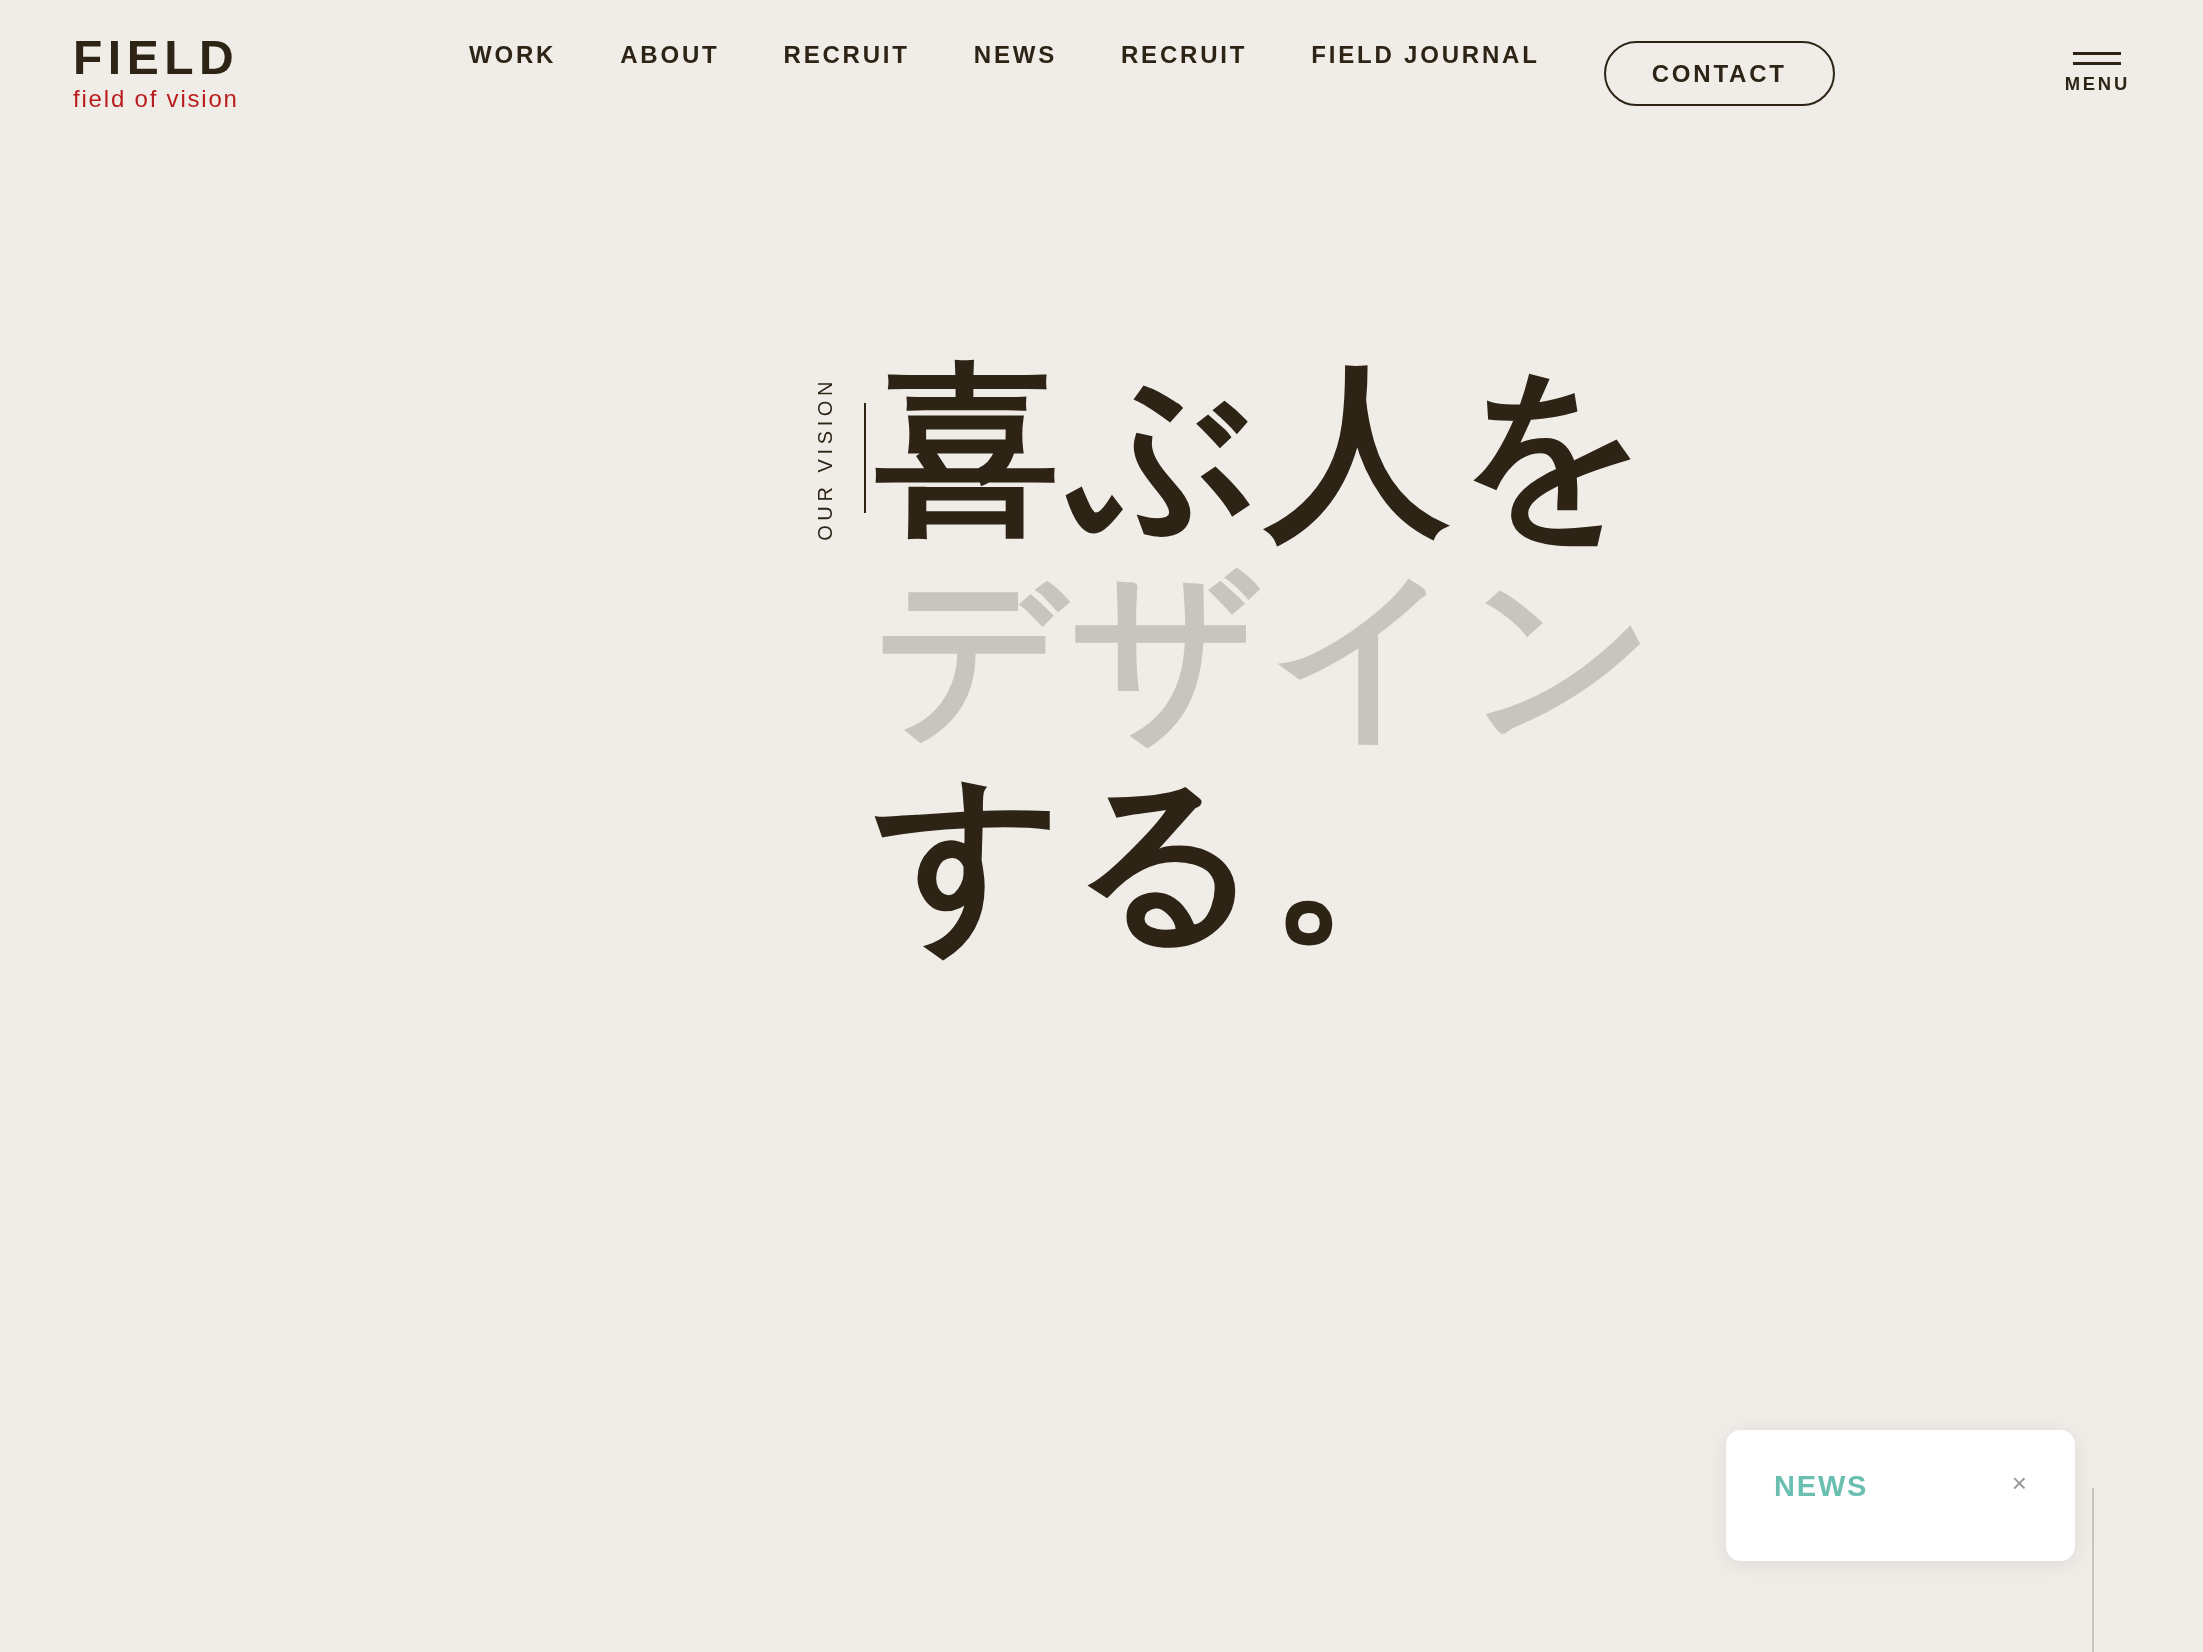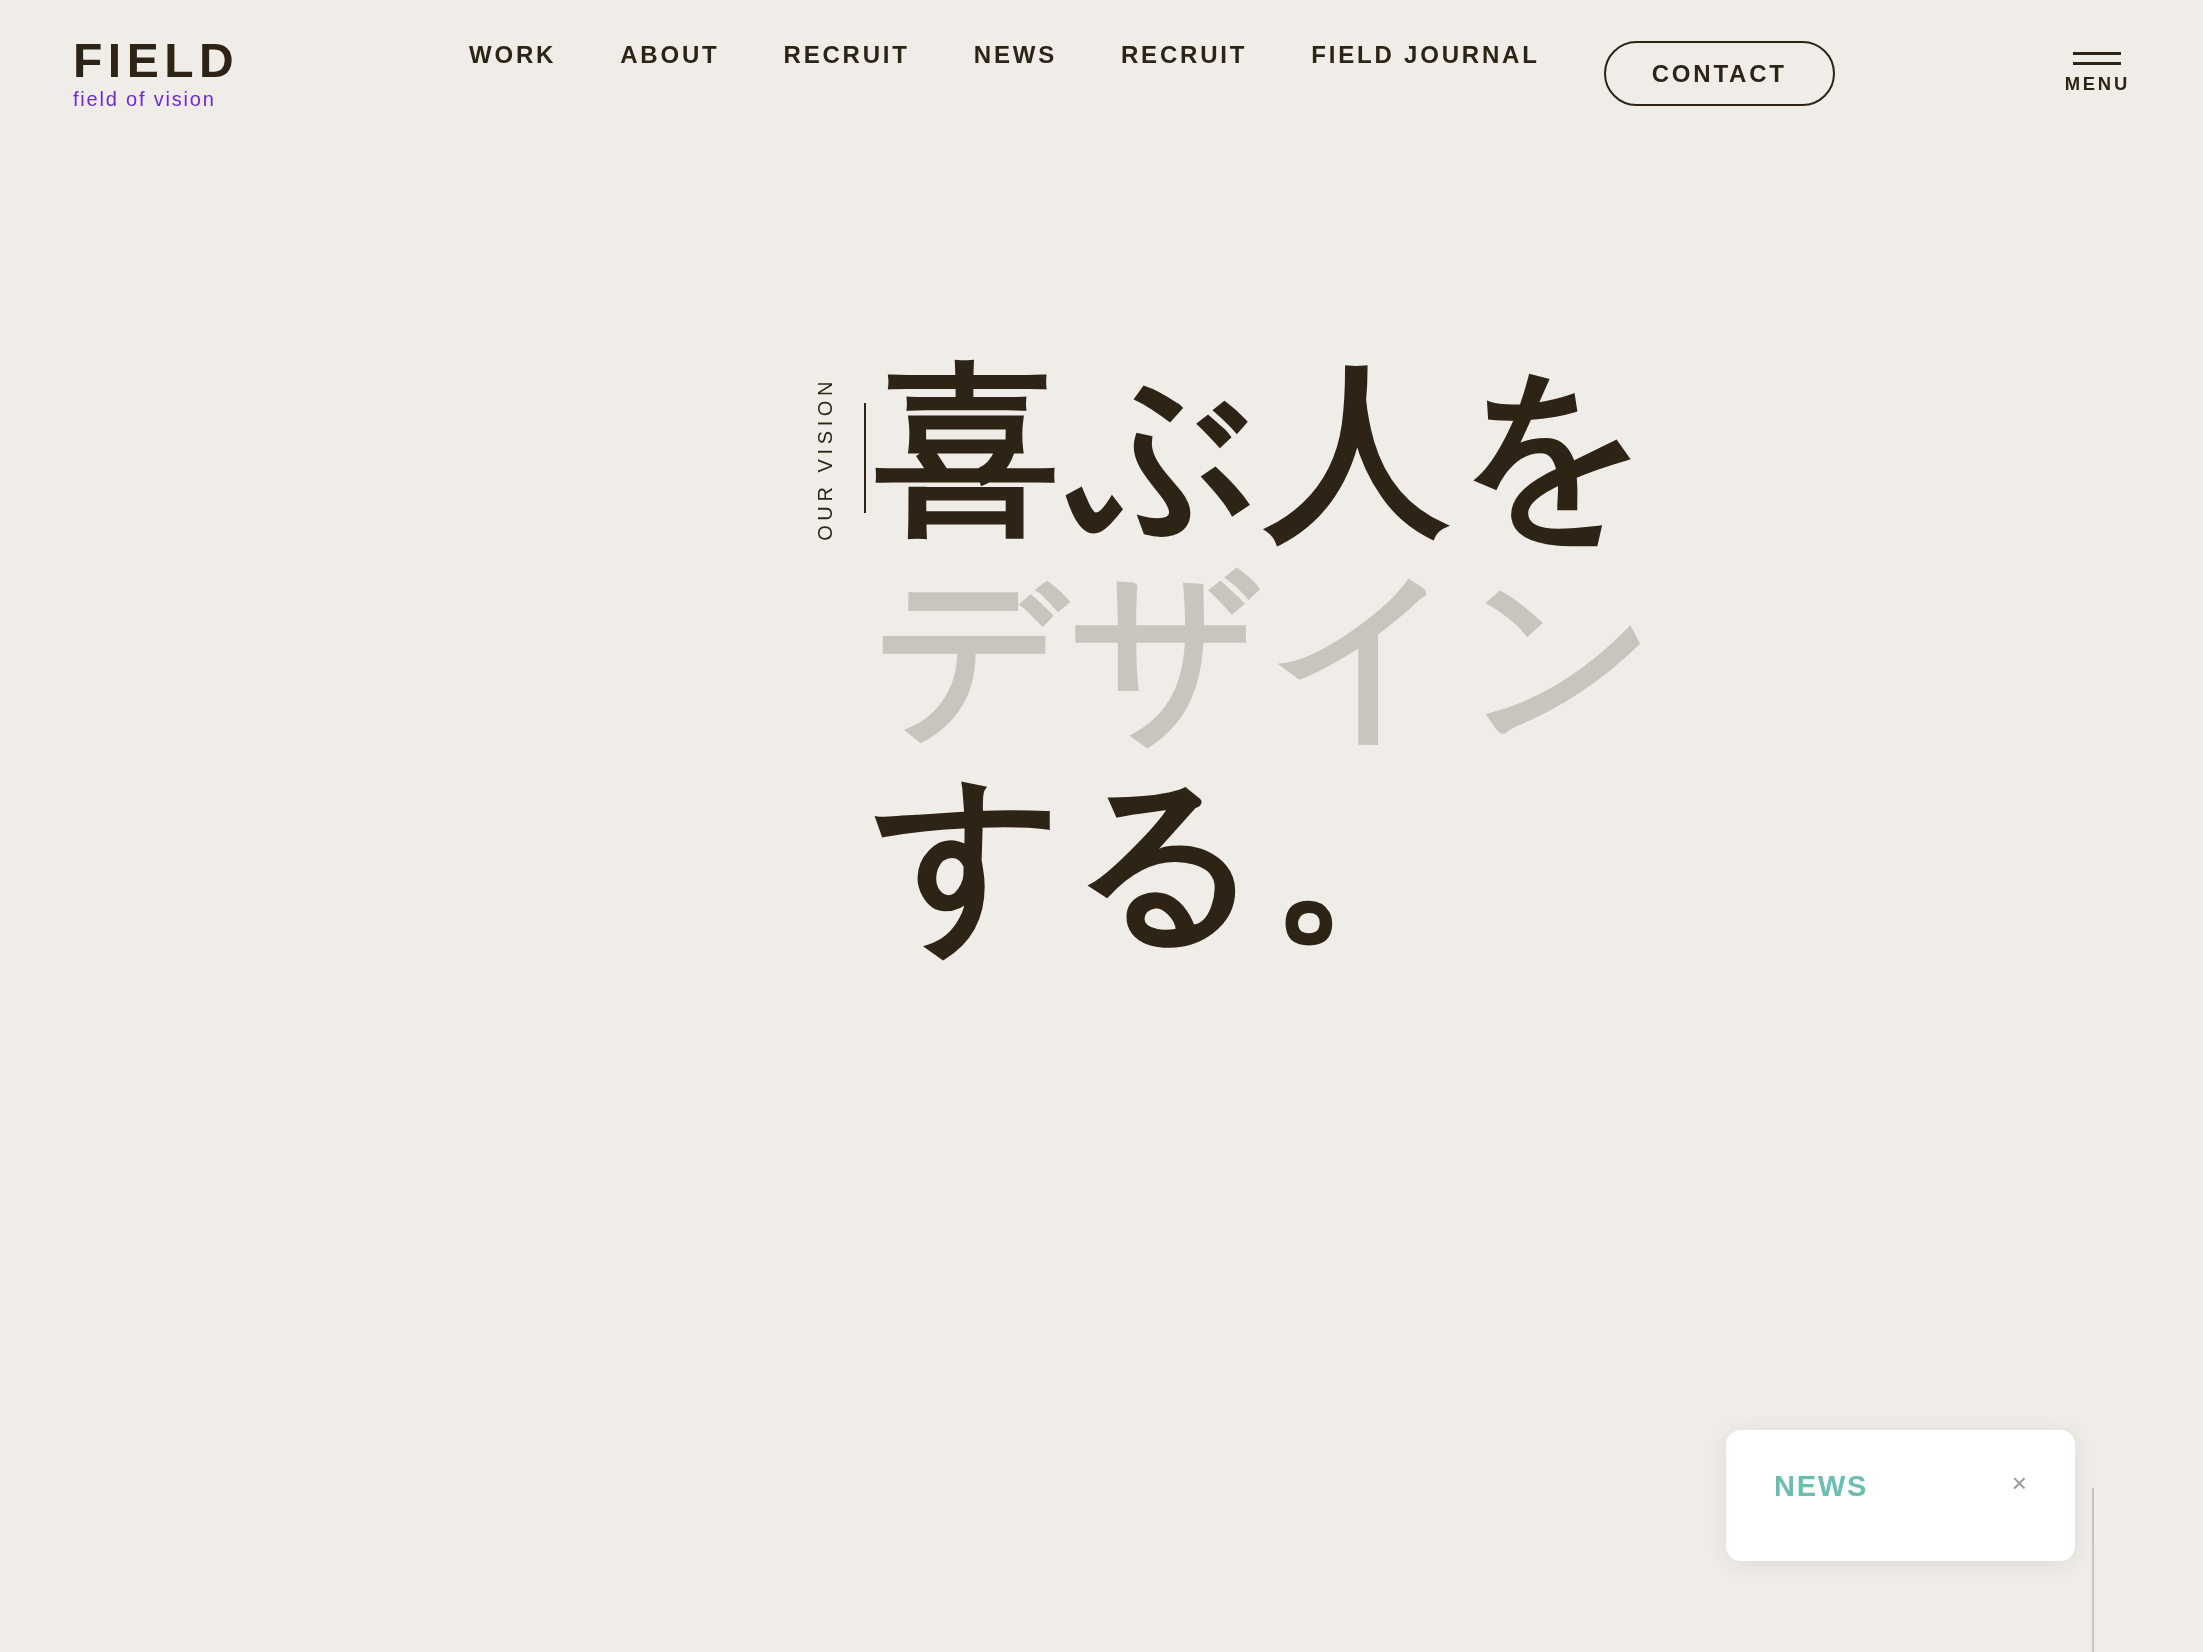--- a/index.html
+++ b/index.html
@@ -41,22 +41,22 @@
 
     .logo-title {
       font-size: 48px;
       font-weight: 700;
       letter-spacing: 5.5px;
       color: #2d2416;
       line-height: 1;
     }
 
     .logo-subtitle {
-      font-size: 20px;
-      color: #6d28d9;
+      font-size: 24px;
+      color: #b91c1c;
       letter-spacing: 1.8px;
       margin-top: 3px;
     }
 
     nav {
       display: flex;
       gap: 64px;
     }
 
     .nav-link {

